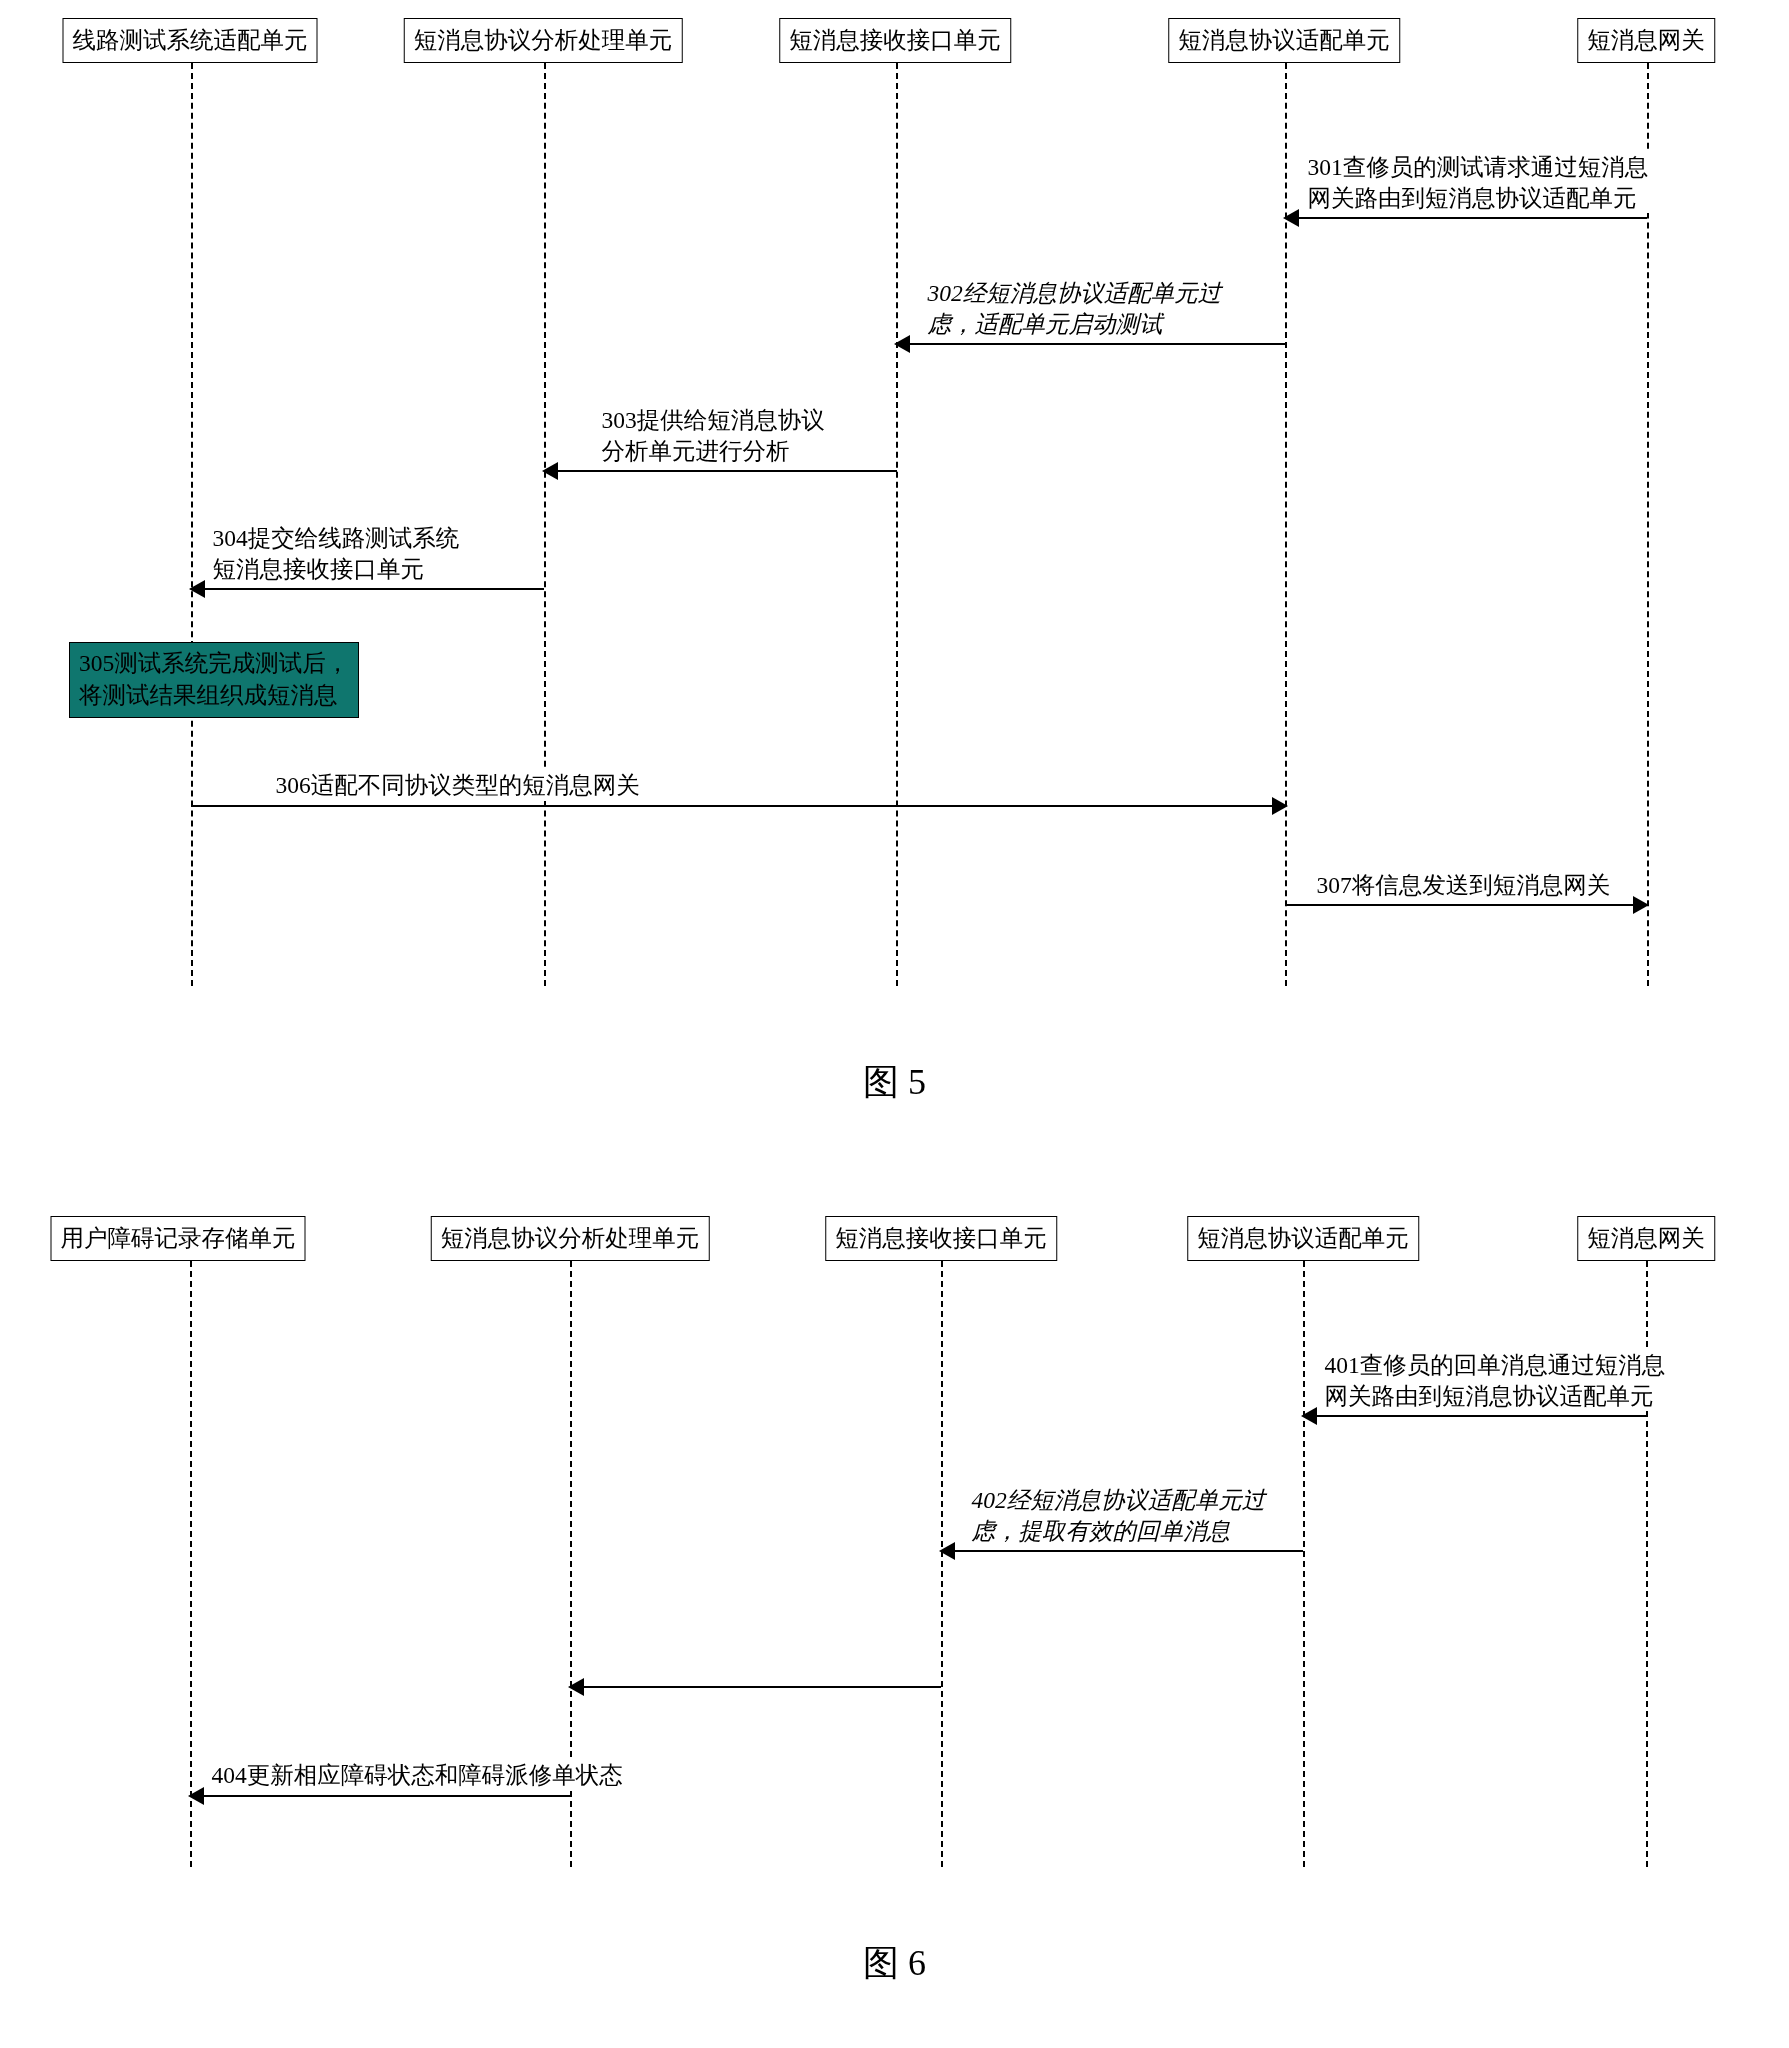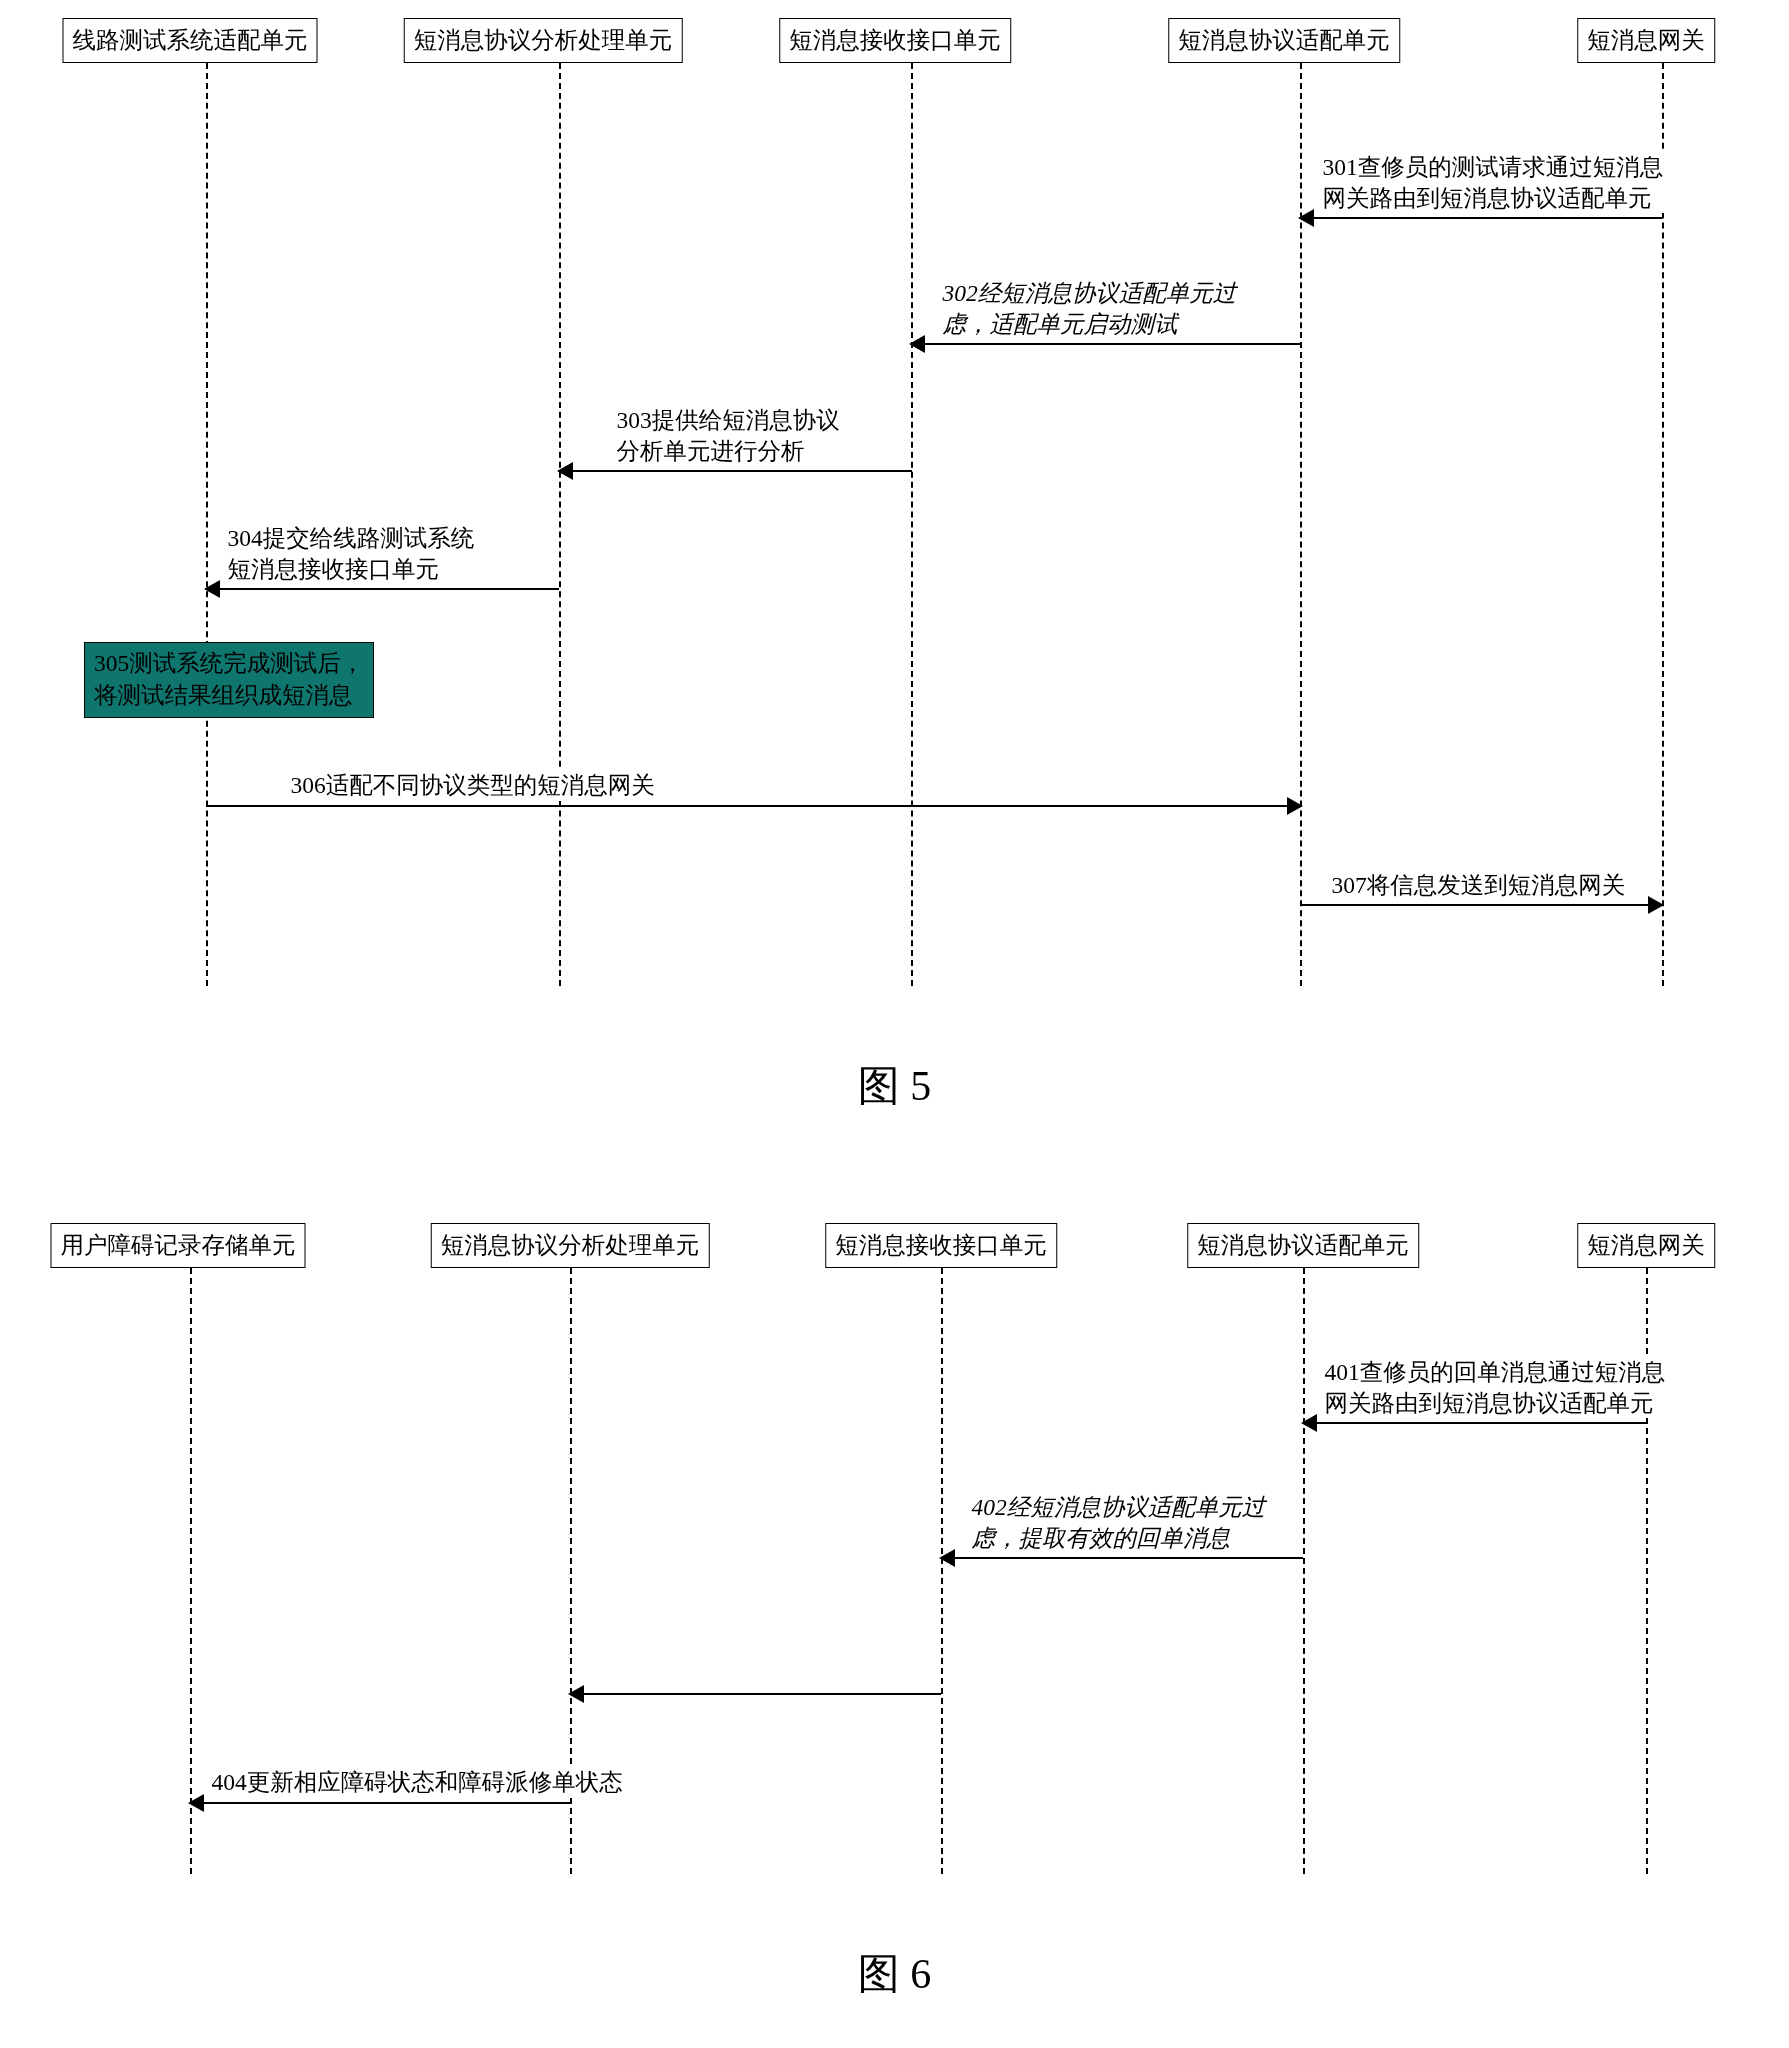--- a/index.html
+++ b/index.html
@@ -67,36 +67,36 @@
     position: absolute;
     border: 1.8px solid #000;
     background: #0f766e;
     padding: 5.4px 9px;
     line-height: 1.35;
     white-space: nowrap;
     z-index: 3;
   }
   .caption {
     text-align: center;
-    font-size: 42px;
+    font-size: 36px;
     margin-top: 27px;
   }
 </style>
 </head>
 <body>
 
 <div class="diagram" style="height:968px;">
 
   <div class="actor" style="left:172px;">线路测试系统适配单元</div>
   <div class="actor" style="left:525px;">短消息协议分析处理单元</div>
   <div class="actor" style="left:877px;">短消息接收接口单元</div>
   <div class="actor" style="left:1266px;">短消息协议适配单元</div>
   <div class="actor" style="left:1628px;">短消息网关</div>
 
-  <div class="lifelines" style="position:absolute; top:45px; left:16px; right:0; height:923px;">
+  <div class="lifelines" style="position:absolute; top:45px; left:1px; right:0; height:923px;">
     <div class="lifeline" style="left:172px;"></div>
     <div class="lifeline" style="left:525px;"></div>
     <div class="lifeline" style="left:877px;"></div>
     <div class="lifeline" style="left:1266px;"></div>
     <div class="lifeline" style="left:1628px;"></div>
 
     <div class="msg left" style="left:1266px; width:362px; top:154px;"></div>
     <div class="msg-label" style="left:1285px; top:89px;">
       <span>301查修员的测试请求通过短消息</span><br>
       <span>网关路由到短消息协议适配单元</span>

